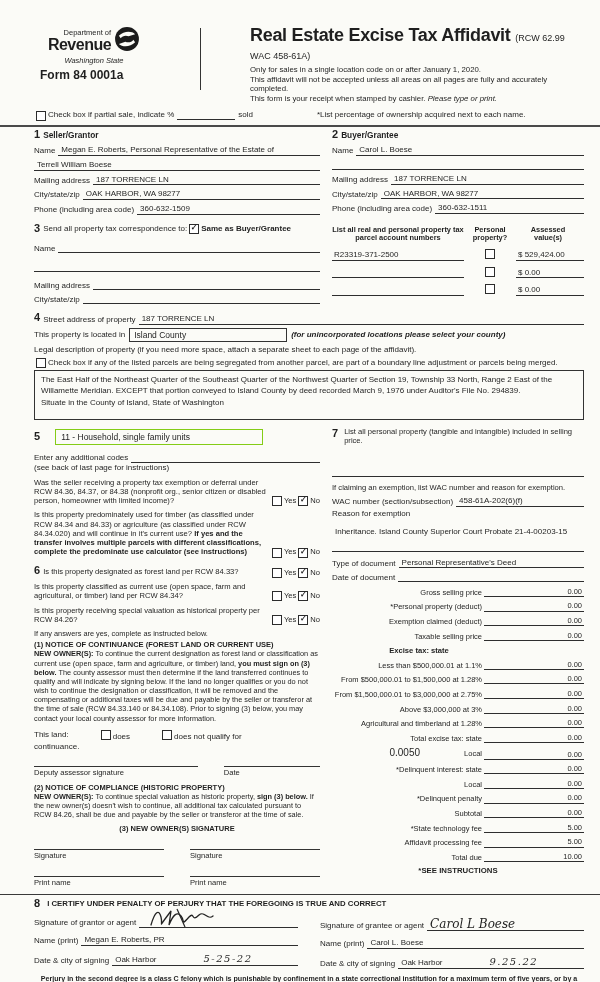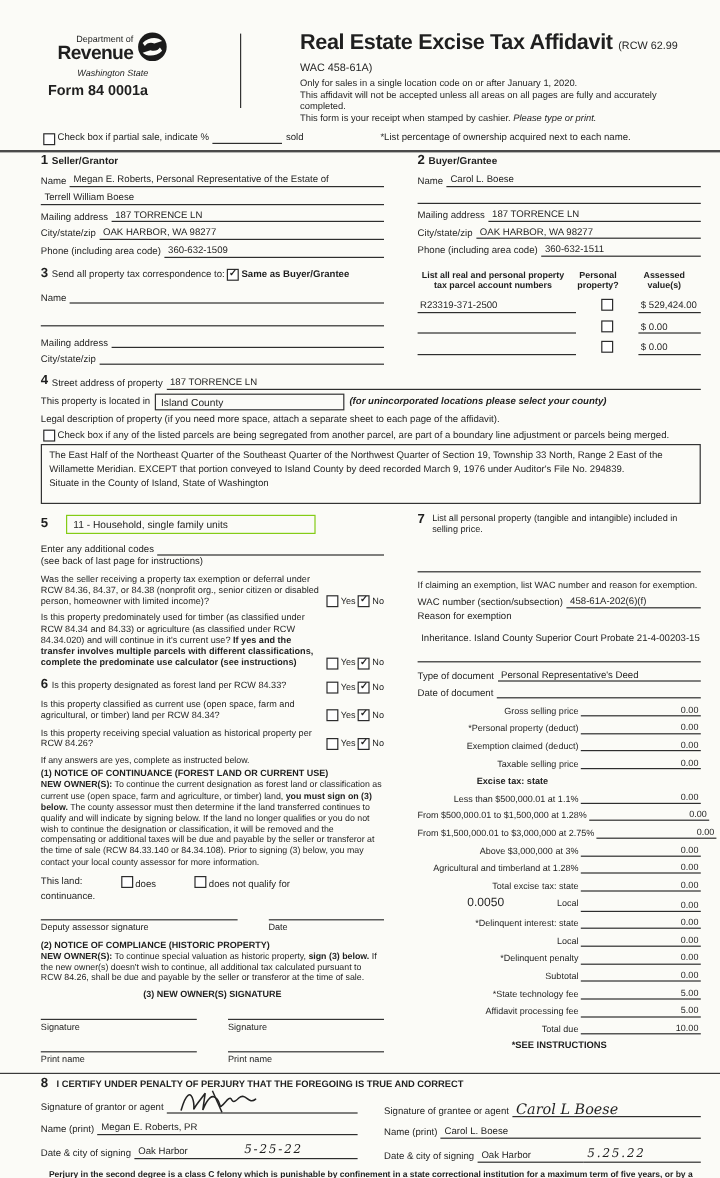--- a/index.html
+++ b/index.html
@@ -26,21 +26,21 @@
   .lbl{white-space:nowrap;padding-right:3px;}
   .fill{flex:1;border-bottom:1px solid #2e2e2e;padding:0 2px 0 3px;min-height:9px;position:relative;}
   .cb{display:inline-block;width:8px;height:8px;border:1px solid #2c2c2c;margin:0 2px -1px 2px;
       line-height:7px;font-size:8px;text-align:center;vertical-align:baseline;background:#fff;flex:none;}
   .ck{font-weight:bold;font-size:8px;position:relative;top:-1px;}
   .partialrow{display:flex;align-items:flex-end;margin-top:7px;}
   .pline{width:58px;border-bottom:1px solid #2e2e2e;margin:0 3px;}
   .ownnote{margin-left:64px;}
   .heavy{border:none;border-top:2px solid #4a4a4a;margin:5px -16px 1px -34px;}
   
-  .cols{display:flex;gap:28px;}
+  .cols{display:flex;gap:12px;}
   .lcol{width:286px;flex:none;}
   .rcol{flex:1;min-width:0;}
   .secnum{font-size:11px;font-weight:bold;margin-right:3px;}
   .sectitle{font-weight:bold;font-size:8.3px;}
   
   .phead{display:flex;font-weight:bold;font-size:7.4px;text-align:center;margin-top:4px;line-height:1.15;}
   .ph1{width:132px;} .ph2{width:52px;} .ph3{width:64px;}
   .prow{display:flex;align-items:flex-end;margin-top:6px;}
   .pc1{width:128px;border-bottom:1px solid #2e2e2e;padding:0 2px;min-height:9px;}
   .pc2{width:52px;text-align:center;}
@@ -474,21 +474,21 @@
           <span class="lbl">Signature of grantee or agent</span>
           <span class="fill hand">Carol L Boese</span>
         </div>
         <div class="f" style="margin-top:7px;">
           <span class="lbl">Name (print)</span>
           <span class="fill">Carol L. Boese</span>
         </div>
         <div class="f" style="margin-top:7px;">
           <span class="lbl">Date &amp; city of signing</span>
           <span class="fill" style="flex:0.9;">Oak Harbor</span>
-          <span class="fill hand2">5.25.22</span>
+          <span class="fill hand2">9.25.22</span>
         </div>
       </div>
     </div>
   </div>
 
   <div class="perjury">
     <span>Perjury in the second degree</span><span> is a class C felony which is punishable by confinement in a state correctional institution for a maximum term of five years, or by a fine in an amount fixed by the court of not more than $10,000, or by both such confinement and fine (RCW 9A.72.030 and RCW 9A.20.021(1)(c)).</span>
   </div>
 
 </div>

